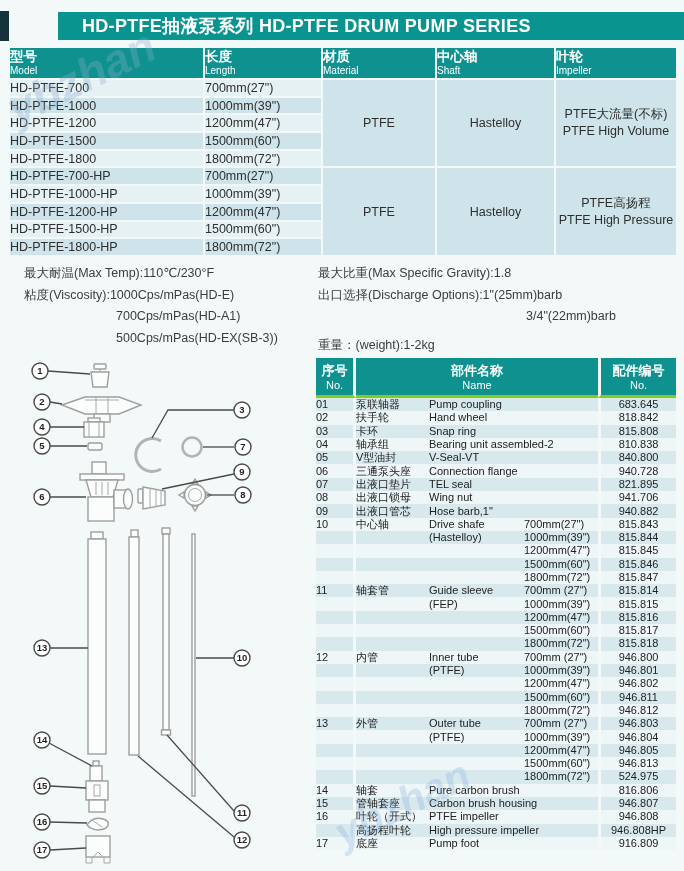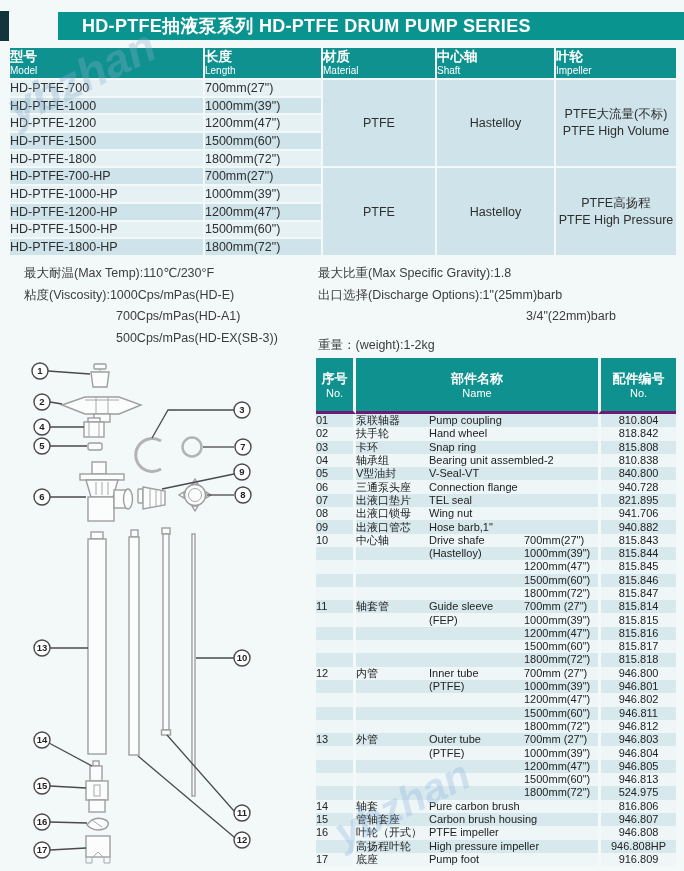--- a/index.html
+++ b/index.html
@@ -50,22 +50,22 @@
   .spec-line.ind1{padding-left:92px}
   .spec-line.ind2{padding-left:208px}
   .spec-line.gap{margin-top:7px}
 
   
   table.parts{
     position:absolute;left:316px;top:358px;width:360px;
     border-collapse:separate;border-spacing:0;table-layout:fixed;z-index:2;
   }
   table.parts thead th{
-    background:#0f928f;color:#fff;height:56px;padding:0;text-align:center;vertical-align:middle;
-    border-bottom:3px solid #701a75;
+    background:#0f928f;color:#fff;height:40px;padding:0;text-align:center;vertical-align:middle;
+    border-bottom:3px solid #84cc16;
   }
   table.parts thead th.h-no{border-right:3px solid #f3f8f9}
   table.parts thead th.h-code{border-left:3px solid #f3f8f9}
   table.parts .hcn{font-size:13px;font-weight:bold;line-height:16px}
   table.parts .hen{font-size:11px;font-weight:normal;line-height:12px}
   table.parts td{
     height:13.3px;font-size:11px;line-height:13px;padding:0;
     white-space:nowrap;vertical-align:middle;color:#222;
   }
   td.p-no{text-align:left;border-right:3px solid #f3f8f9}
@@ -372,21 +372,21 @@
         <div class="hen">No.</div>
       </th>
     </tr>
   </thead>
   <tbody>
       <tr class="pr-odd">
         <td class="p-no">01</td>
         <td class="p-cn">泵联轴器</td>
         <td class="p-en">Pump coupling</td>
         <td class="p-len"></td>
-        <td class="p-code">810.804</td>
+        <td class="p-code">683.645</td>
       </tr>
       <tr class="pr-even">
         <td class="p-no">02</td>
         <td class="p-cn">扶手轮</td>
         <td class="p-en">Hand wheel</td>
         <td class="p-len"></td>
         <td class="p-code">818.842</td>
       </tr>
       <tr class="pr-odd">
         <td class="p-no">03</td>

